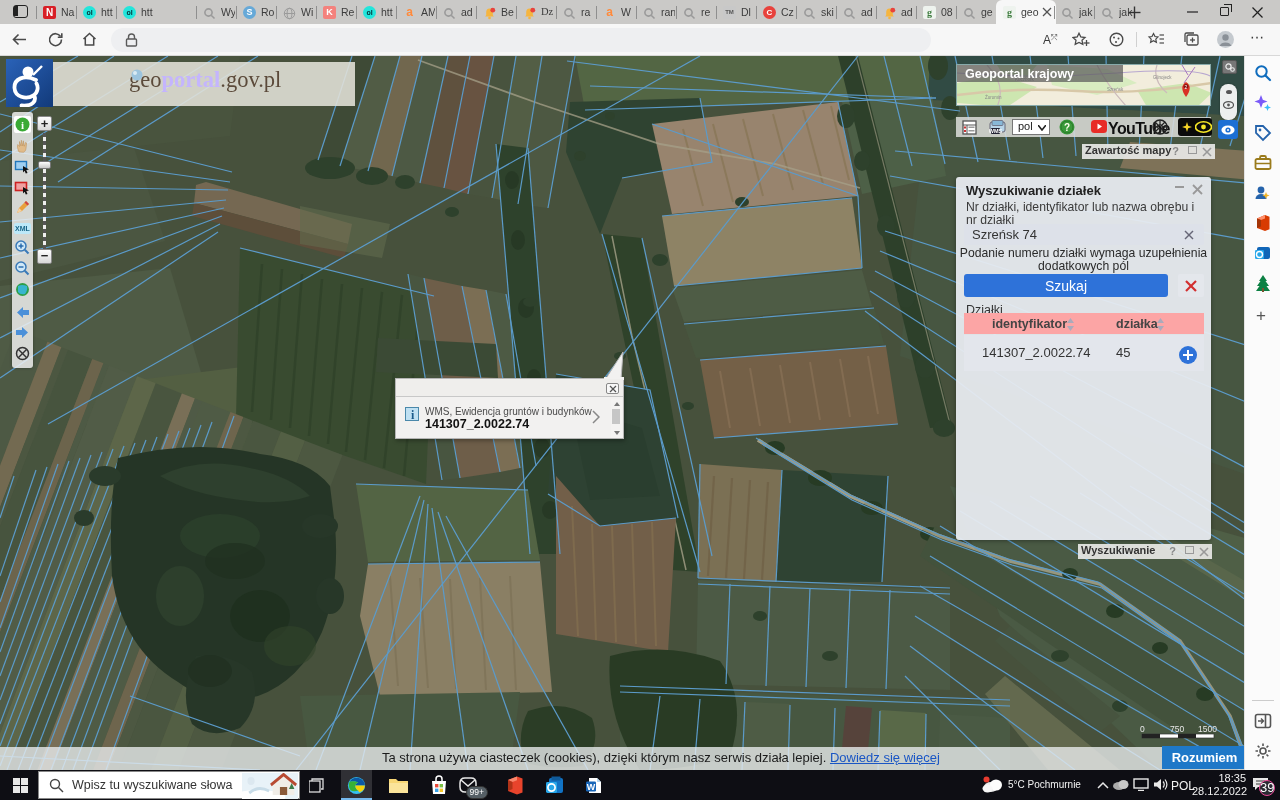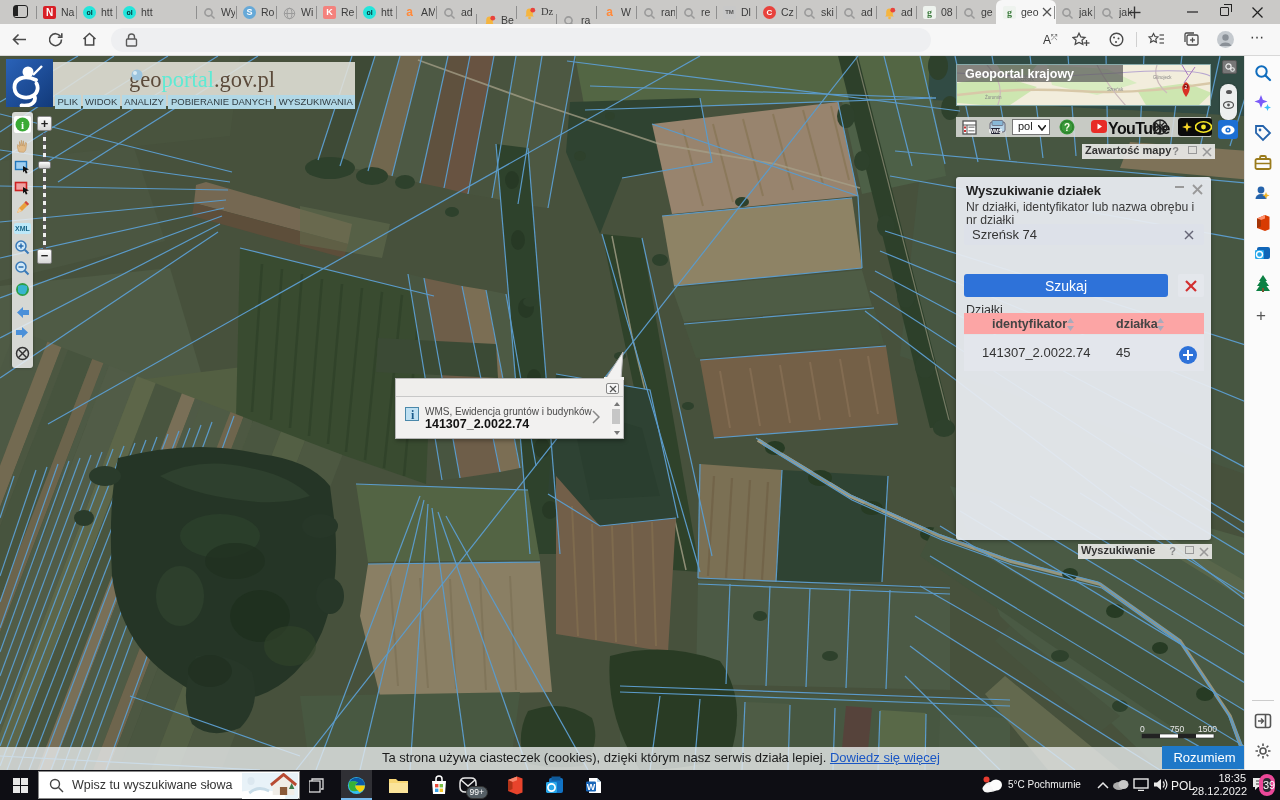--- a/index.html
+++ b/index.html
@@ -38,21 +38,21 @@
   #mtoolrow { position:absolute; left:956px; top:61px; width:255px; height:20px; background:rgba(222,222,220,0.85); }
   #zawartosc { position:absolute; left:1082px; top:88px; width:133px; height:15px; background:rgba(232,232,230,0.92); font-size:11px; font-weight:bold; color:#333; }
   #panel { position:absolute; left:956px; top:121px; width:255px; height:363px; background:rgba(233,236,241,0.94); border-radius:3px; box-shadow:0 1px 4px rgba(0,0,0,.35); font-size:13px; color:#333; }
   #wyszbar { position:absolute; left:1078px; top:488px; width:134px; height:15px; background:rgba(232,232,230,0.92); font-size:11px; font-weight:bold; color:#333; }
 
   
   #popup { position:absolute; left:395px; top:322px; width:229px; height:61px; background:#f2f1f0; border:1px solid #b5b5b5; box-shadow:1px 2px 4px rgba(0,0,0,.3); }
 
   
   #cookies { position:absolute; left:0px; top:691px; width:1280px; height:23px; background:rgba(236,238,240,0.78); font-size:13px; color:#1b1b1b; }
-  #rozumiem { position:absolute; left:1162px; top:690px; width:85px; height:23px; background:#1e78c8; color:#fff; font-size:13px; text-align:center; line-height:23px; }
+  #rozumiem { position:absolute; left:1162px; top:690px; width:85px; height:23px; background:#1e78c8; color:#fff; font-size:13px; text-align:center; line-height:23px;font-weight:bold; }
 
   
   #sidebar { position:absolute; left:1244px; top:56px; width:36px; height:714px; background:#fbfbfb; border-left:1px solid #e3e3e3; }
 
   
   #taskbar { position:absolute; left:0; top:770px; width:1280px; height:30px; background:#0e0e14; }
   #tsearch { position:absolute; left:38px; top:1px; width:262px; height:28px; background:#fff; border:1px solid #888; display:flex; align-items:center; }
 </style>
 </head>
 <body>
@@ -119,39 +119,39 @@
         <div class="txt">AM</div>
       </div>
 <div class="tab" style="left:436px;width:40px;">
         <div class="sep"></div>
         <div class="fav" style="border:none;"><svg width="13" height="13">
             <circle cx="5.5" cy="5.5" r="3.6" fill="none" stroke="#9a9a9a" stroke-width="1.6"></circle>
             <line x1="8.2" y1="8.2" x2="11.5" y2="11.5" stroke="#9a9a9a" stroke-width="1.6"></line>
           </svg></div>
         <div class="txt">ad</div>
       </div>
-<div class="tab" style="left:476px;width:40px;margin-top:8px;">
+<div class="tab" style="left:476px;width:40px;">
         <div class="sep"></div>
         <div class="fav"><svg width="13" height="13">
             <path d="M6.5 1.5 C4.3 1.5 3.2 3.2 3.2 5.2 L3.2 8 L2.2 9.6 L10.8 9.6 L9.8 8 L9.8 5.2 C9.8 3.2 8.7 1.5 6.5 1.5 Z" fill="#f5b53f"></path>
             <circle cx="6.5" cy="10.9" r="1.3" fill="#f5b53f"></circle>
             <circle cx="9.8" cy="3.2" r="2.4" fill="#e8423c"></circle>
           </svg></div>
         <div class="txt">Be</div>
       </div>
 <div class="tab" style="left:516px;width:40px;font-family:Liberation Serif, serif;">
         <div class="sep"></div>
         <div class="fav"><svg width="13" height="13">
             <path d="M6.5 1.5 C4.3 1.5 3.2 3.2 3.2 5.2 L3.2 8 L2.2 9.6 L10.8 9.6 L9.8 8 L9.8 5.2 C9.8 3.2 8.7 1.5 6.5 1.5 Z" fill="#f5b53f"></path>
             <circle cx="6.5" cy="10.9" r="1.3" fill="#f5b53f"></circle>
             <circle cx="9.8" cy="3.2" r="2.4" fill="#e8423c"></circle>
           </svg></div>
         <div class="txt">Dz</div>
       </div>
-<div class="tab" style="left:556px;width:40px;margin-top:8px;">
+<div class="tab" style="left:556px;width:40px;">
         <div class="sep"></div>
         <div class="fav" style="border:none;"><svg width="13" height="13">
             <circle cx="5.5" cy="5.5" r="3.6" fill="none" stroke="#9a9a9a" stroke-width="1.6"></circle>
             <line x1="8.2" y1="8.2" x2="11.5" y2="11.5" stroke="#9a9a9a" stroke-width="1.6"></line>
           </svg></div>
         <div class="txt">ra</div>
       </div>
 <div class="tab" style="left:596px;width:40px;">
         <div class="sep"></div>
         <div class="fav" style="background:none;color:#ff8a3c;font-size:12px;font-weight:bold;text-align:center;line-height:13px;">a</div>
@@ -684,28 +684,25 @@
 <rect x="0" y="0" width="1280" height="714" fill="#47504a" opacity="0.14"></rect>
 </svg>
     <div id="gplogo">
       <svg width="47" height="48" viewBox="0 0 47 48">
           <circle cx="22" cy="13" r="5.5" fill="#fff"></circle>
           <line x1="27" y1="16" x2="36" y2="7" stroke="#fff" stroke-width="2.4"></line>
           <path d="M30 21 C18 15 8 20 8.5 29 C9 38 20 41 27.5 36.5 C32 33.5 32.5 28 30.5 24.5 M28 36 C31 42 26.5 47.5 15.5 46.5" stroke="#fff" stroke-width="3.8" fill="none" stroke-linecap="round"></path>
         </svg>
     </div>
     <div id="gpheader">
-      <div style="position:absolute;left:76px;top:5px;font-family:'Liberation Serif',serif;font-size:22.5px;color:#574839;"><span style="color:#5b4a3a;">geo</span><span style="color:#5eead4;">portal</span><span style="color:#5b4a3a;">.gov.pl</span></div>
+      <div style="position:absolute;left:76px;top:5px;font-family:'Liberation Serif',serif;font-size:22.5px;color:#574839;"><span style="color:#5b4a3a;">geo</span><span style="color:#c4b5fd;font-weight:bold;">portal</span><span style="color:#5b4a3a;">.gov.pl</span></div>
       <svg style="position:absolute;left:78px;top:7px;" width="12" height="12">
           <circle cx="6" cy="6" r="5.5" fill="#9cc4de"></circle>
           <circle cx="4" cy="4" r="2" fill="#d8eaf4"></circle>
         </svg>
-    </div>
-    <div id="gpmenu">
-      <span class="mitem">PLIK</span><span class="mitem">WIDOK</span><span class="mitem">ANALIZY</span><span class="mitem">POBIERANIE DANYCH</span><span class="mitem">WYSZUKIWANIA</span>
     </div>
     <div id="ltools">
       <div class="licon" style="top:4px;background:#fff;border-radius:2px;"><svg width="17" height="17">
             <circle cx="8.5" cy="8.5" r="7" fill="#3aaa35"></circle>
             <text x="8.5" y="12.5" font-size="11" font-family="Liberation Serif,serif" font-weight="bold" fill="#fff" text-anchor="middle">i</text>
           </svg></div>
       <div class="licon" style="top:25px;"><svg width="17" height="17">
             <path d="M5 15 C3.5 12 3 9 3.8 7.5 L5.5 9.5 L5.5 4.5 L7 9 L7.3 3.2 L8.8 9 L9.3 3.8 L10.3 9.3 L11.5 5.5 L12.6 6 L12 11.5 C11.8 13.5 10.5 15 9.5 15.3 Z" fill="#e0bb8a" stroke="#b88a52" stroke-width="0.5"></path>
           </svg></div>
       <div class="licon" style="top:46px;"><svg width="17" height="17">
@@ -848,20 +845,21 @@
           <line x1="10" y1="1" x2="1" y2="10" stroke="#999" stroke-width="1.8"></line>
         </svg>
       <div class="abs" style="left:10px;top:24px;width:240px;font-size:12.2px;color:#3a3a3a;line-height:12.5px;">Nr działki, identyfikator lub nazwa obrębu i nr działki</div>
       <div class="abs" style="left:8px;top:47px;width:240px;height:21px;background:#dde1e9;border-radius:2px;">
         <div style="position:absolute;left:8px;top:3px;font-size:13px;color:#333;">Szreńsk 74</div>
         <svg style="position:absolute;right:10px;top:6px;" width="10" height="10">
             <line x1="1" y1="1" x2="9" y2="9" stroke="#667" stroke-width="1.5"></line>
             <line x1="9" y1="1" x2="1" y2="9" stroke="#667" stroke-width="1.5"></line>
           </svg>
       </div>
+      <div class="abs" style="left:0;top:70px;width:255px;text-align:center;font-size:12.2px;color:#2a2a2a;line-height:13px;">Podanie numeru działki wymaga uzupełnienia dodatkowych pól</div>
       <div class="abs" style="left:8px;top:97px;width:204px;height:23px;background:#2e72d9;border-radius:3px;color:#fff;text-align:center;line-height:24px;font-size:14px;">Szukaj</div>
       <div class="abs" style="left:222px;top:97px;width:26px;height:23px;background:#e4e7ec;border-radius:2px;">
         <svg style="position:absolute;left:6px;top:5px;" width="14" height="14">
             <line x1="2" y1="2" x2="12" y2="12" stroke="#d22f2f" stroke-width="2.2"></line>
             <line x1="12" y1="2" x2="2" y2="12" stroke="#d22f2f" stroke-width="2.2"></line>
           </svg>
       </div>
       <div class="abs" style="left:10px;top:126px;font-size:12.5px;color:#333;">Działki</div>
       <div class="abs" style="left:8px;top:136px;width:240px;height:21px;background:#fca5a5;">
         <span style="position:absolute;left:28px;top:4px;font-weight:bold;font-size:12.5px;color:#444;">identyfikator</span>
@@ -1103,16 +1101,16 @@
         <path d="M10 3.5 Q12.5 6.5 10 9.5 M12 1.5 Q15.8 6.5 12 11.5" stroke="#e8e8e8" stroke-width="1.2" fill="none"></path>
       </svg>
     <div class="abs" style="left:1171px;top:9px;font-size:12px;color:#f2f2f2;">POL</div>
     <div class="abs" style="left:1192px;top:2px;width:54px;text-align:right;font-size:11px;color:#f2f2f2;line-height:13px;">18:35<br>28.12.2022</div>
     <div class="abs" style="left:1252px;top:6px;width:20px;height:17px;">
       <svg width="17" height="15">
           <path d="M1 2 H16 V11 H6 L3 14 V11 H1 Z" fill="#e8e8e8"></path>
           <line x1="4" y1="5" x2="13" y2="5" stroke="#555" stroke-width="1.2"></line>
           <line x1="4" y1="8" x2="13" y2="8" stroke="#555" stroke-width="1.2"></line>
         </svg>
-      <div style="position:absolute;right:-3px;bottom:-3px;background:#2a2a32;color:#fff;font-size:11px;border-radius:8px;width:16px;text-align:center;line-height:14px;border:4px solid #ec4899;">39</div>
+      <div style="position:absolute;right:-3px;bottom:-3px;background:#2a2a32;color:#fff;font-size:13px;border-radius:8px;width:16px;text-align:center;line-height:14px;border:1px solid #ec4899;">39</div>
     </div>
   </div>
 </div>
 
 </body></html>

